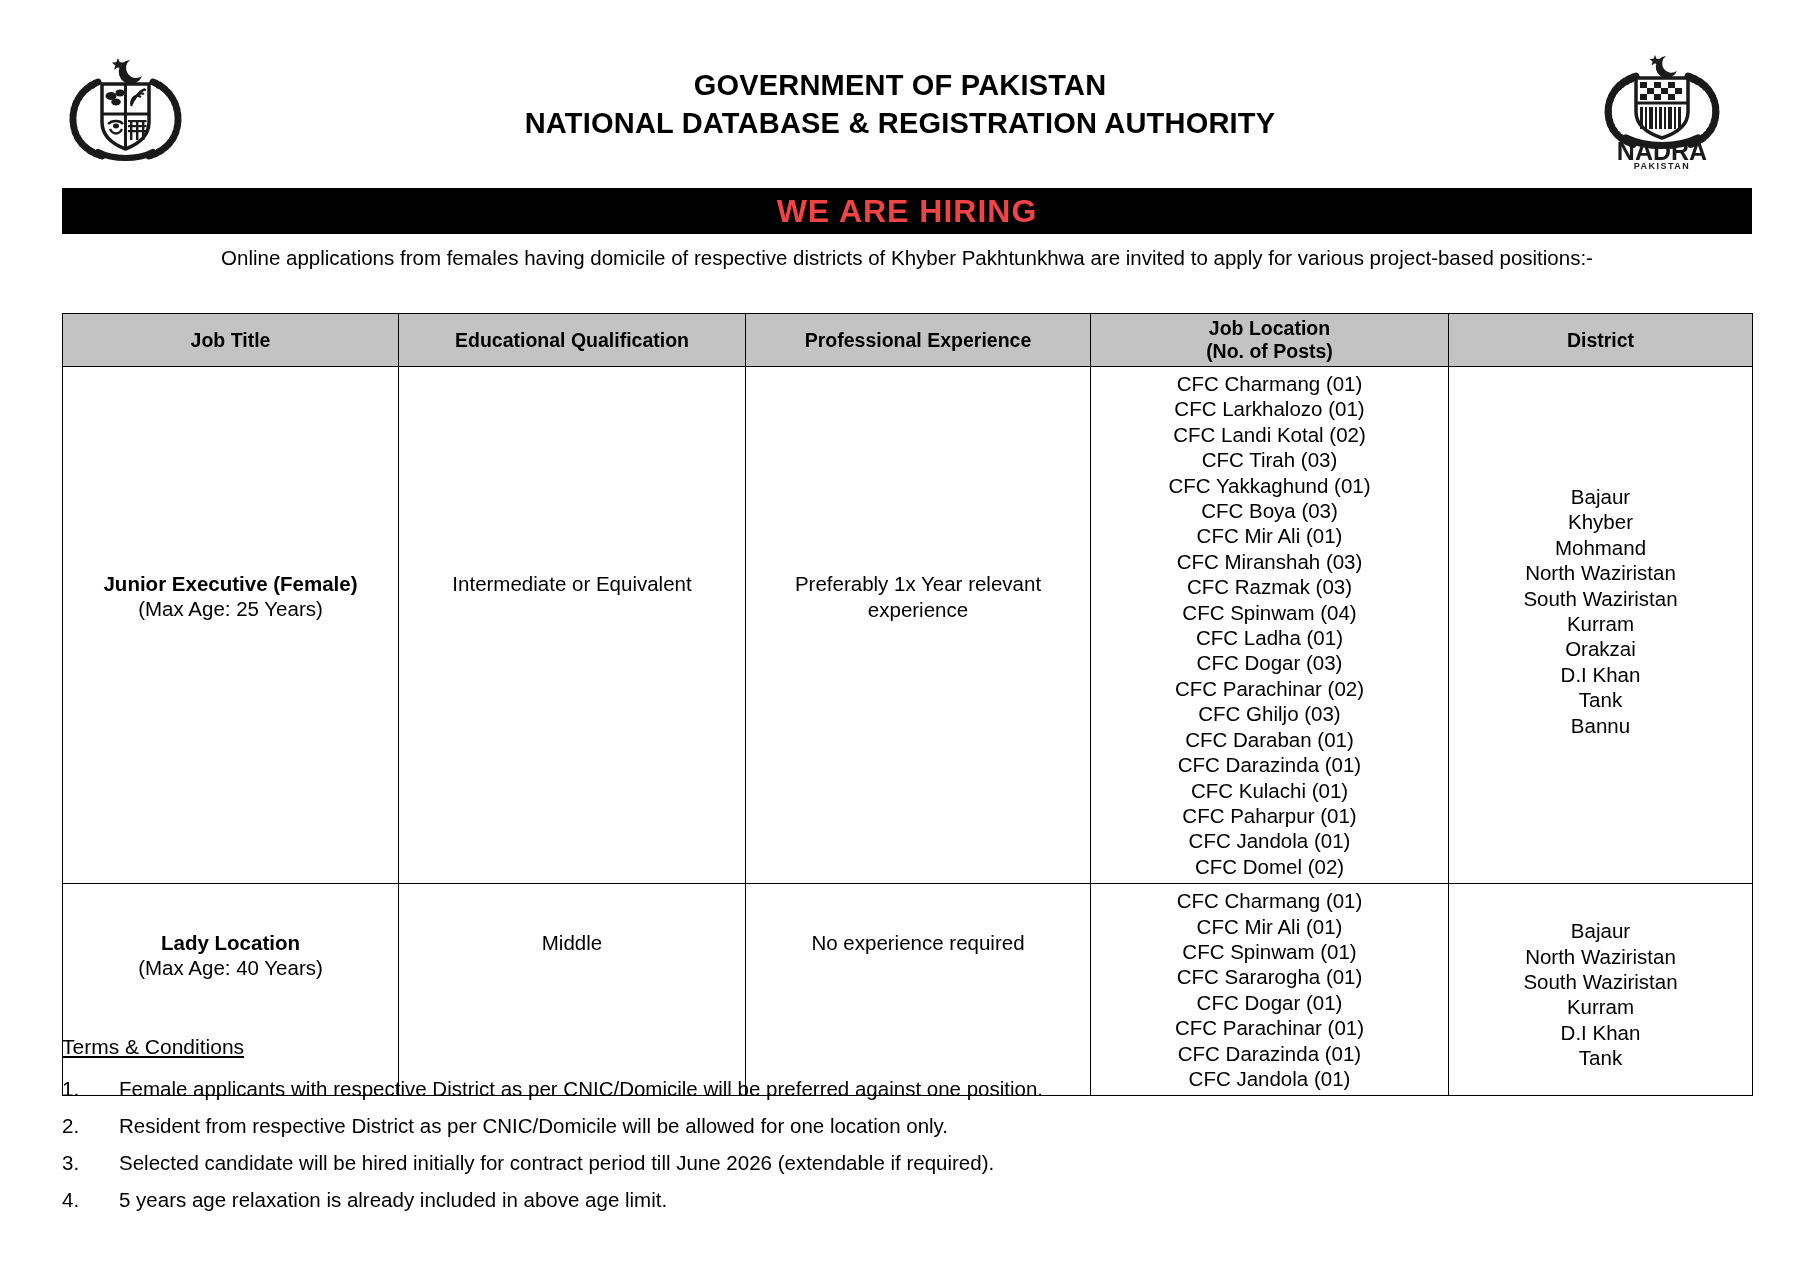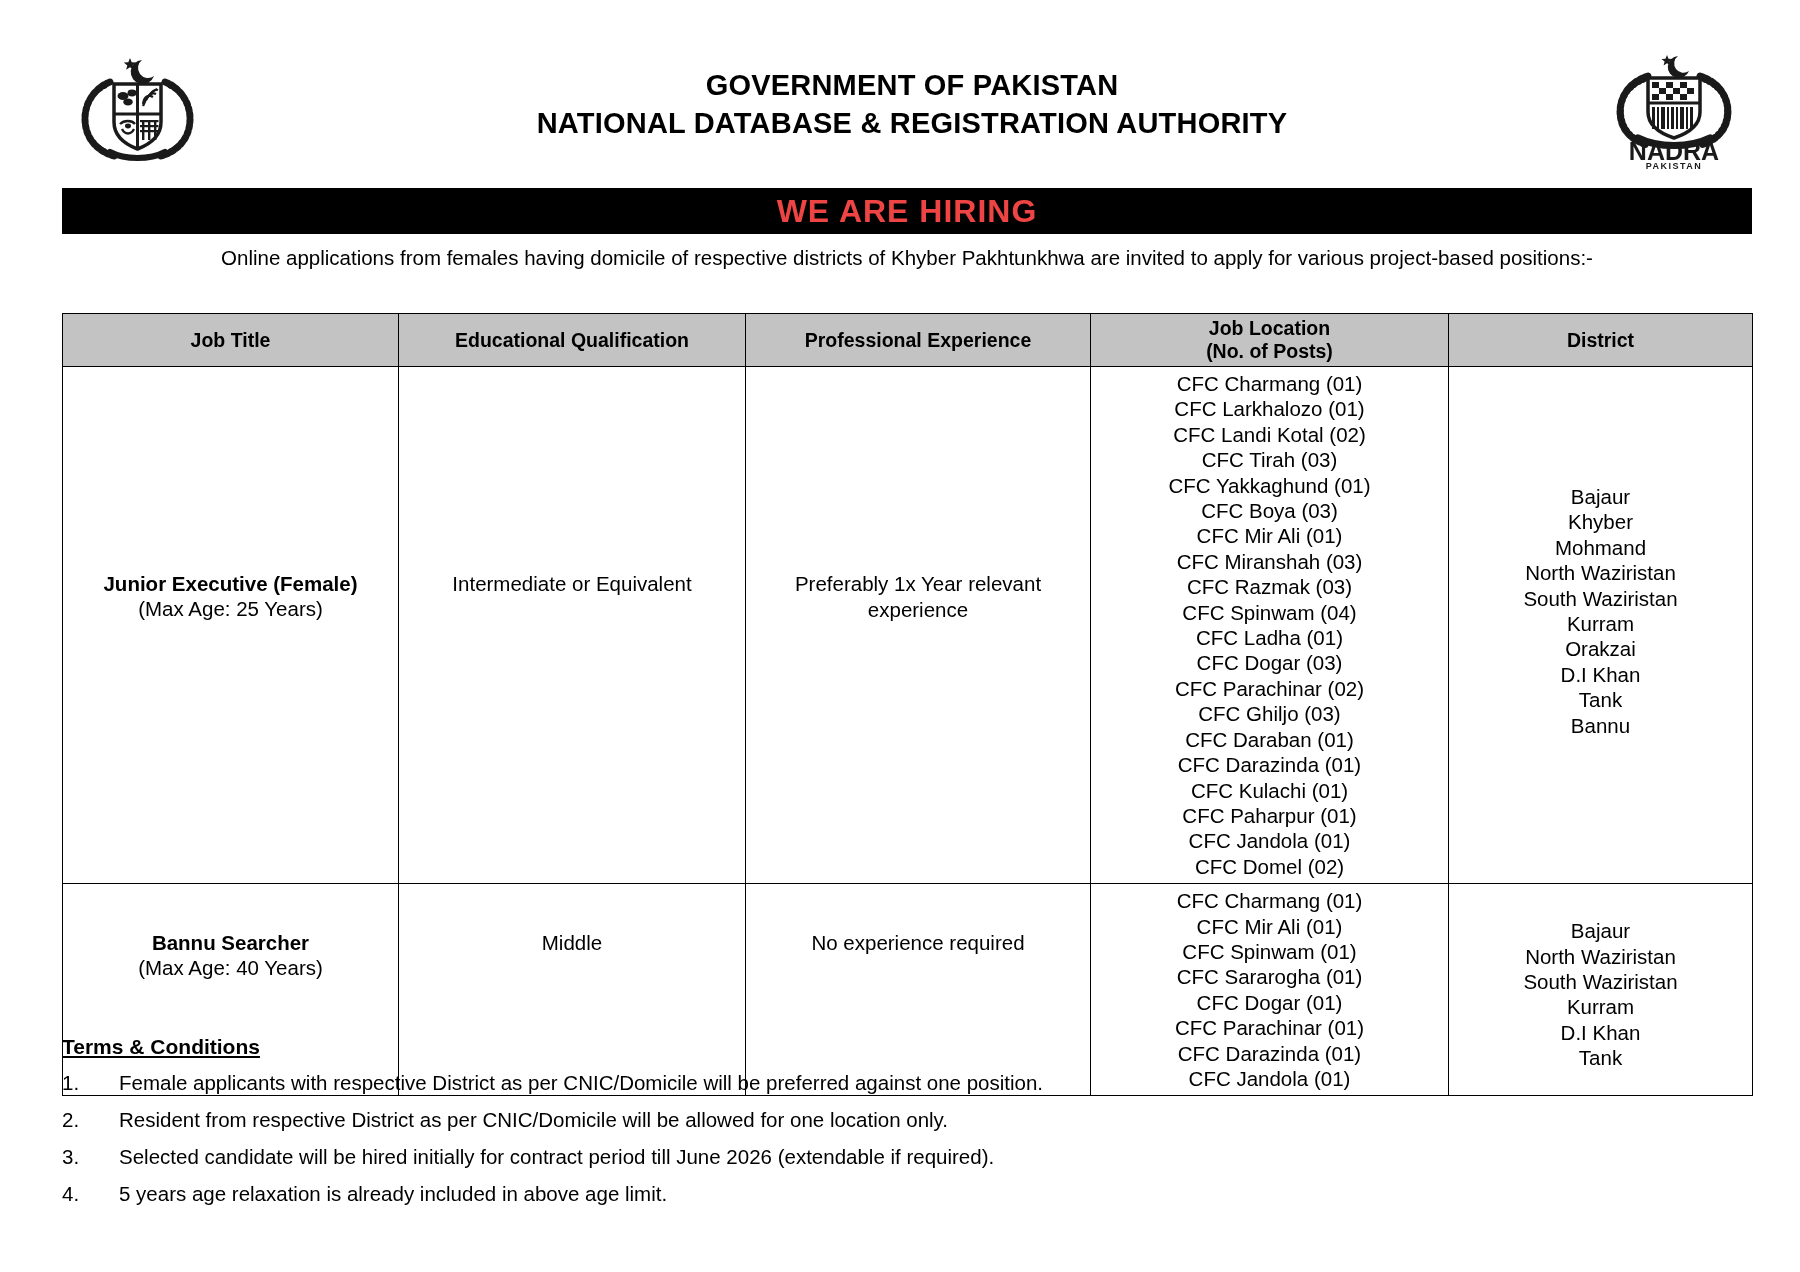--- a/index.html
+++ b/index.html
@@ -20,21 +20,21 @@
   .page {
     position: relative;
     width: 1800px;
     height: 1272px;
     background: #ffffff;
   }
 
   
   .header {
     position: absolute;
-    left: 12px;
+    left: 0;
     top: 0;
     width: 1632px;
     height: 178px;
   }
   .emblem-left {
     position: absolute;
     left: 58px;
     top: 52px;
     width: 135px;
     height: 115px;
@@ -185,24 +185,24 @@
 
   
   .terms {
     position: absolute;
     left: 62px;
     top: 1034px;
     width: 1600px;
   }
   .terms-heading {
     font-size: 21px;
-    font-weight: bold;
+    font-weight: normal;
     text-decoration: underline;
     line-height: 26px;
-    margin-bottom: 4px;
+    margin-bottom: 10px;
   }
   .term-row {
     display: flex;
     align-items: flex-start;
     line-height: 37px;
   }
   .term-num {
     width: 57px;
     flex: 0 0 57px;
     font-size: 20.5px;
@@ -403,21 +403,21 @@
                 <div class="dist-line">D.I Khan</div>
                 <div class="dist-line">Tank</div>
                 <div class="dist-line">Bannu</div>
               </div>
           </td>
         </tr>
 
         <tr class="row2">
           <td class="c-title">
             <div class="title-inner">
-              <div class="job-name">Bannu Searcher</div>
+              <div class="job-name">Lady Location</div>
               <div class="job-age">(Max Age: 40 Years)</div>
             </div>
           </td>
           <td class="c-edu">
             <div class="edu-inner">Middle</div>
           </td>
           <td class="c-exp">
             <div class="exp-inner">No experience required</div>
           </td>
           <td class="c-loc">

